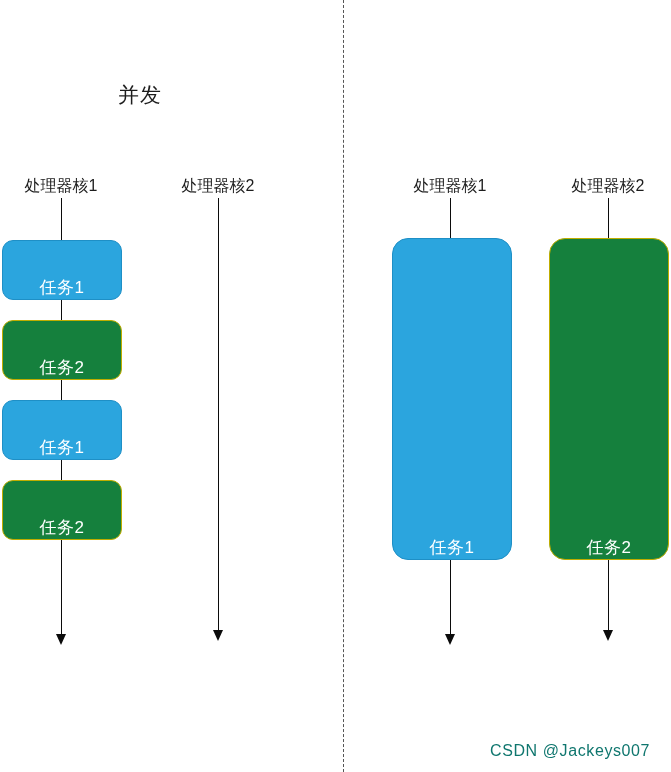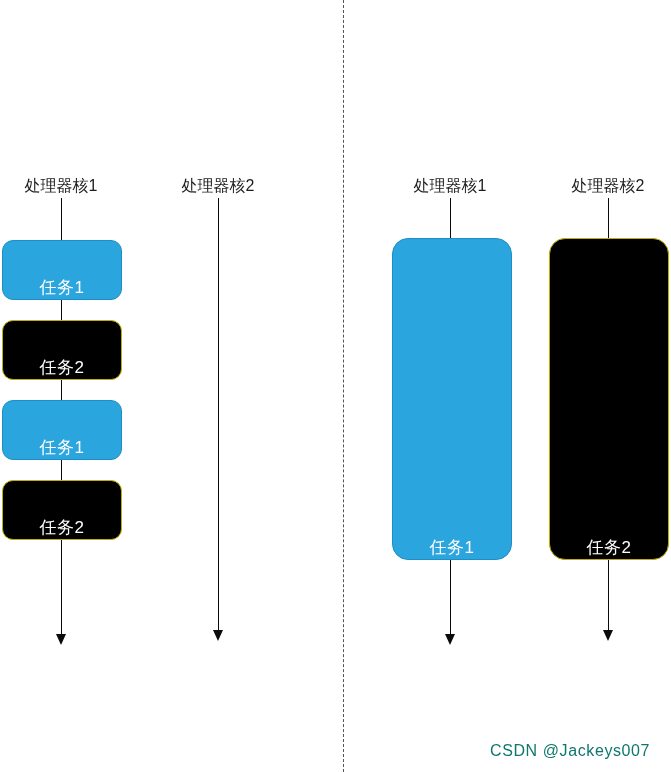--- a/index.html
+++ b/index.html
@@ -76,21 +76,21 @@
     justify-content: center;
     color: #ffffff;
     font-size: 17px;
     letter-spacing: 0.5px;
   }
   .task-box.blue {
     background: #2BA5DE;
     border: 1px solid #1E8FC6;
   }
   .task-box.yellow {
-    background: #000000;
+    background: #15803d;
     border: 1px solid #BFAD00;
   }
   .task-box.tall {
     font-size: 17px;
     border-radius: 16px;
   }
 
   
   .watermark {
     position: absolute;
@@ -98,20 +98,21 @@
     color: #c8c8c8;
     white-space: nowrap;
     letter-spacing: 0.6px;
   }
 </style>
 </head>
 <body>
 
 <div id="canvas" style="width: 671px; height: 772px; background: rgb(255, 255, 255);">
     <div class="divider" style="left: 343px; border-left-color: rgb(85, 85, 85);"></div>
+    <div class="panel-title" style="left: 80px; top: 82px; width: 120px; color: rgb(29, 29, 29);">并发</div>
     <div class="core-label" style="left: -9px; top: 176px; width: 140px; color: rgb(29, 29, 29);">处理器核1</div>
     <div class="vline" style="left: 61px; top: 198px; height: 438px; border-left-color: rgb(11, 11, 11);"></div>
     <div class="arrowhead" style="left: 56px; top: 634px; border-top-color: rgb(11, 11, 11);"></div>
     <div class="core-label" style="left: 148px; top: 176px; width: 140px; color: rgb(29, 29, 29);">处理器核2</div>
     <div class="vline" style="left: 218px; top: 198px; height: 434px; border-left-color: rgb(11, 11, 11);"></div>
     <div class="arrowhead" style="left: 213px; top: 630px; border-top-color: rgb(11, 11, 11);"></div>
     <div class="task-box blue" style="left: 2px; top: 240px; width: 120px; height: 60px;">
       <span>任务1</span>
     </div>
     <div class="task-box yellow" style="left: 2px; top: 320px; width: 120px; height: 60px;">

